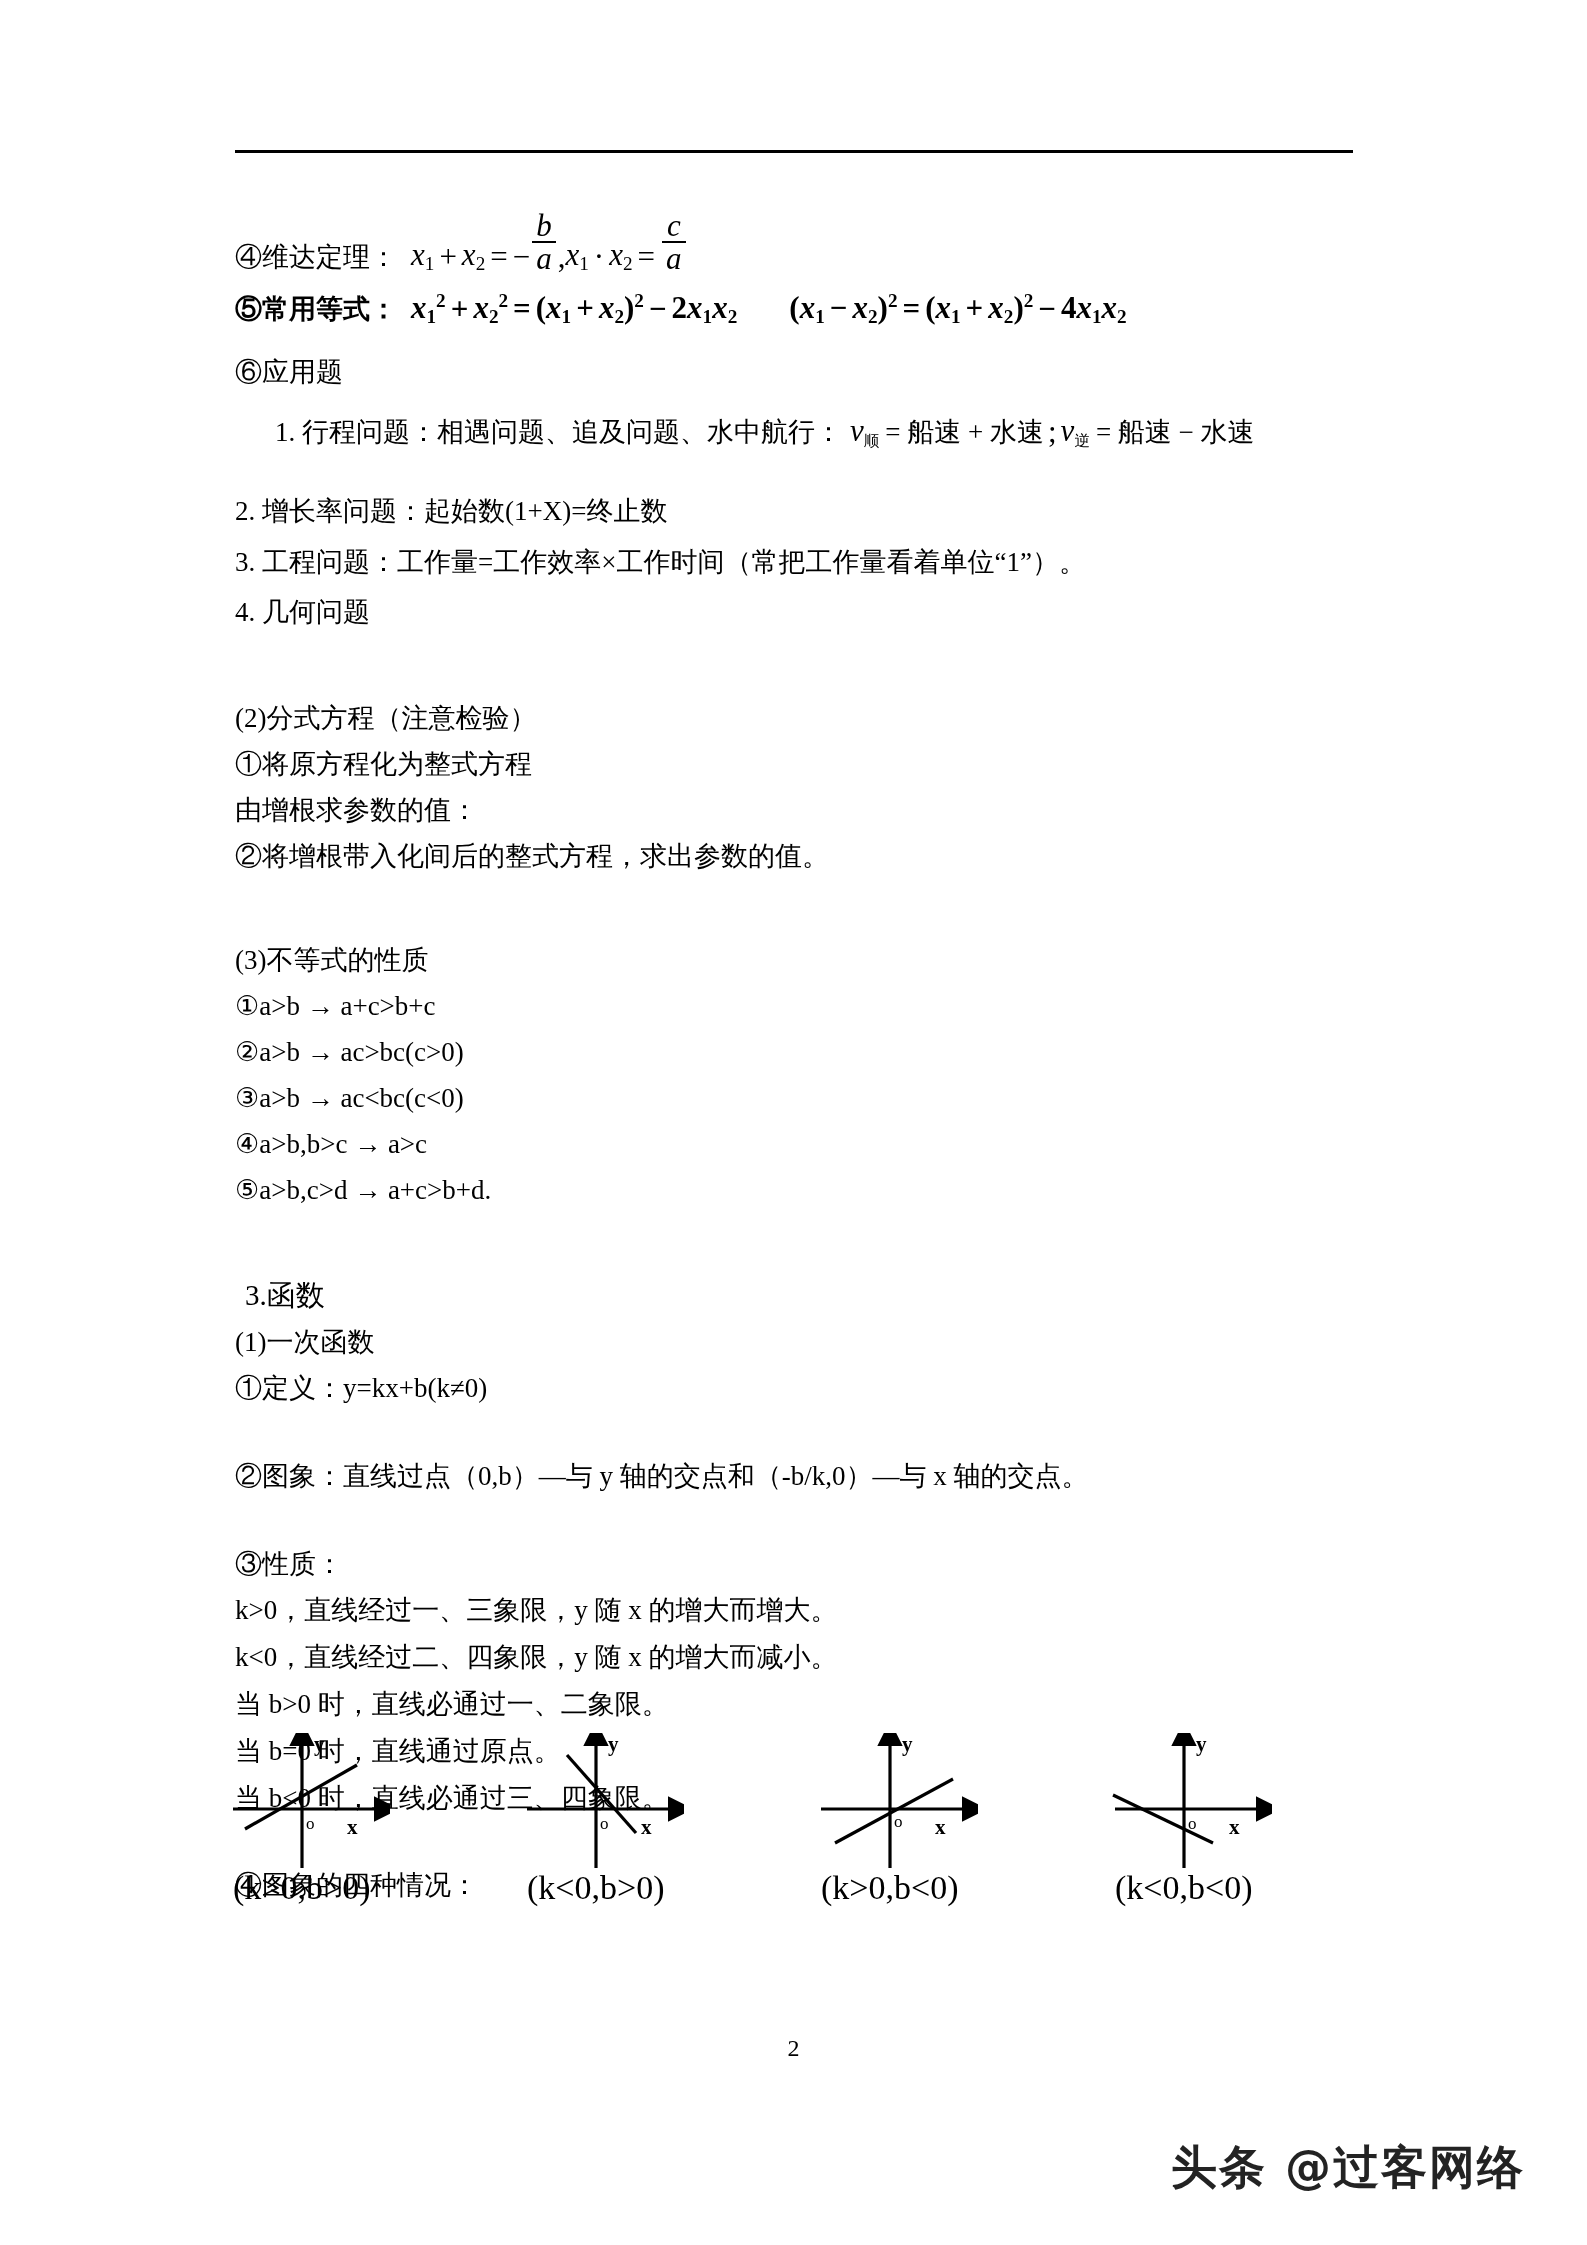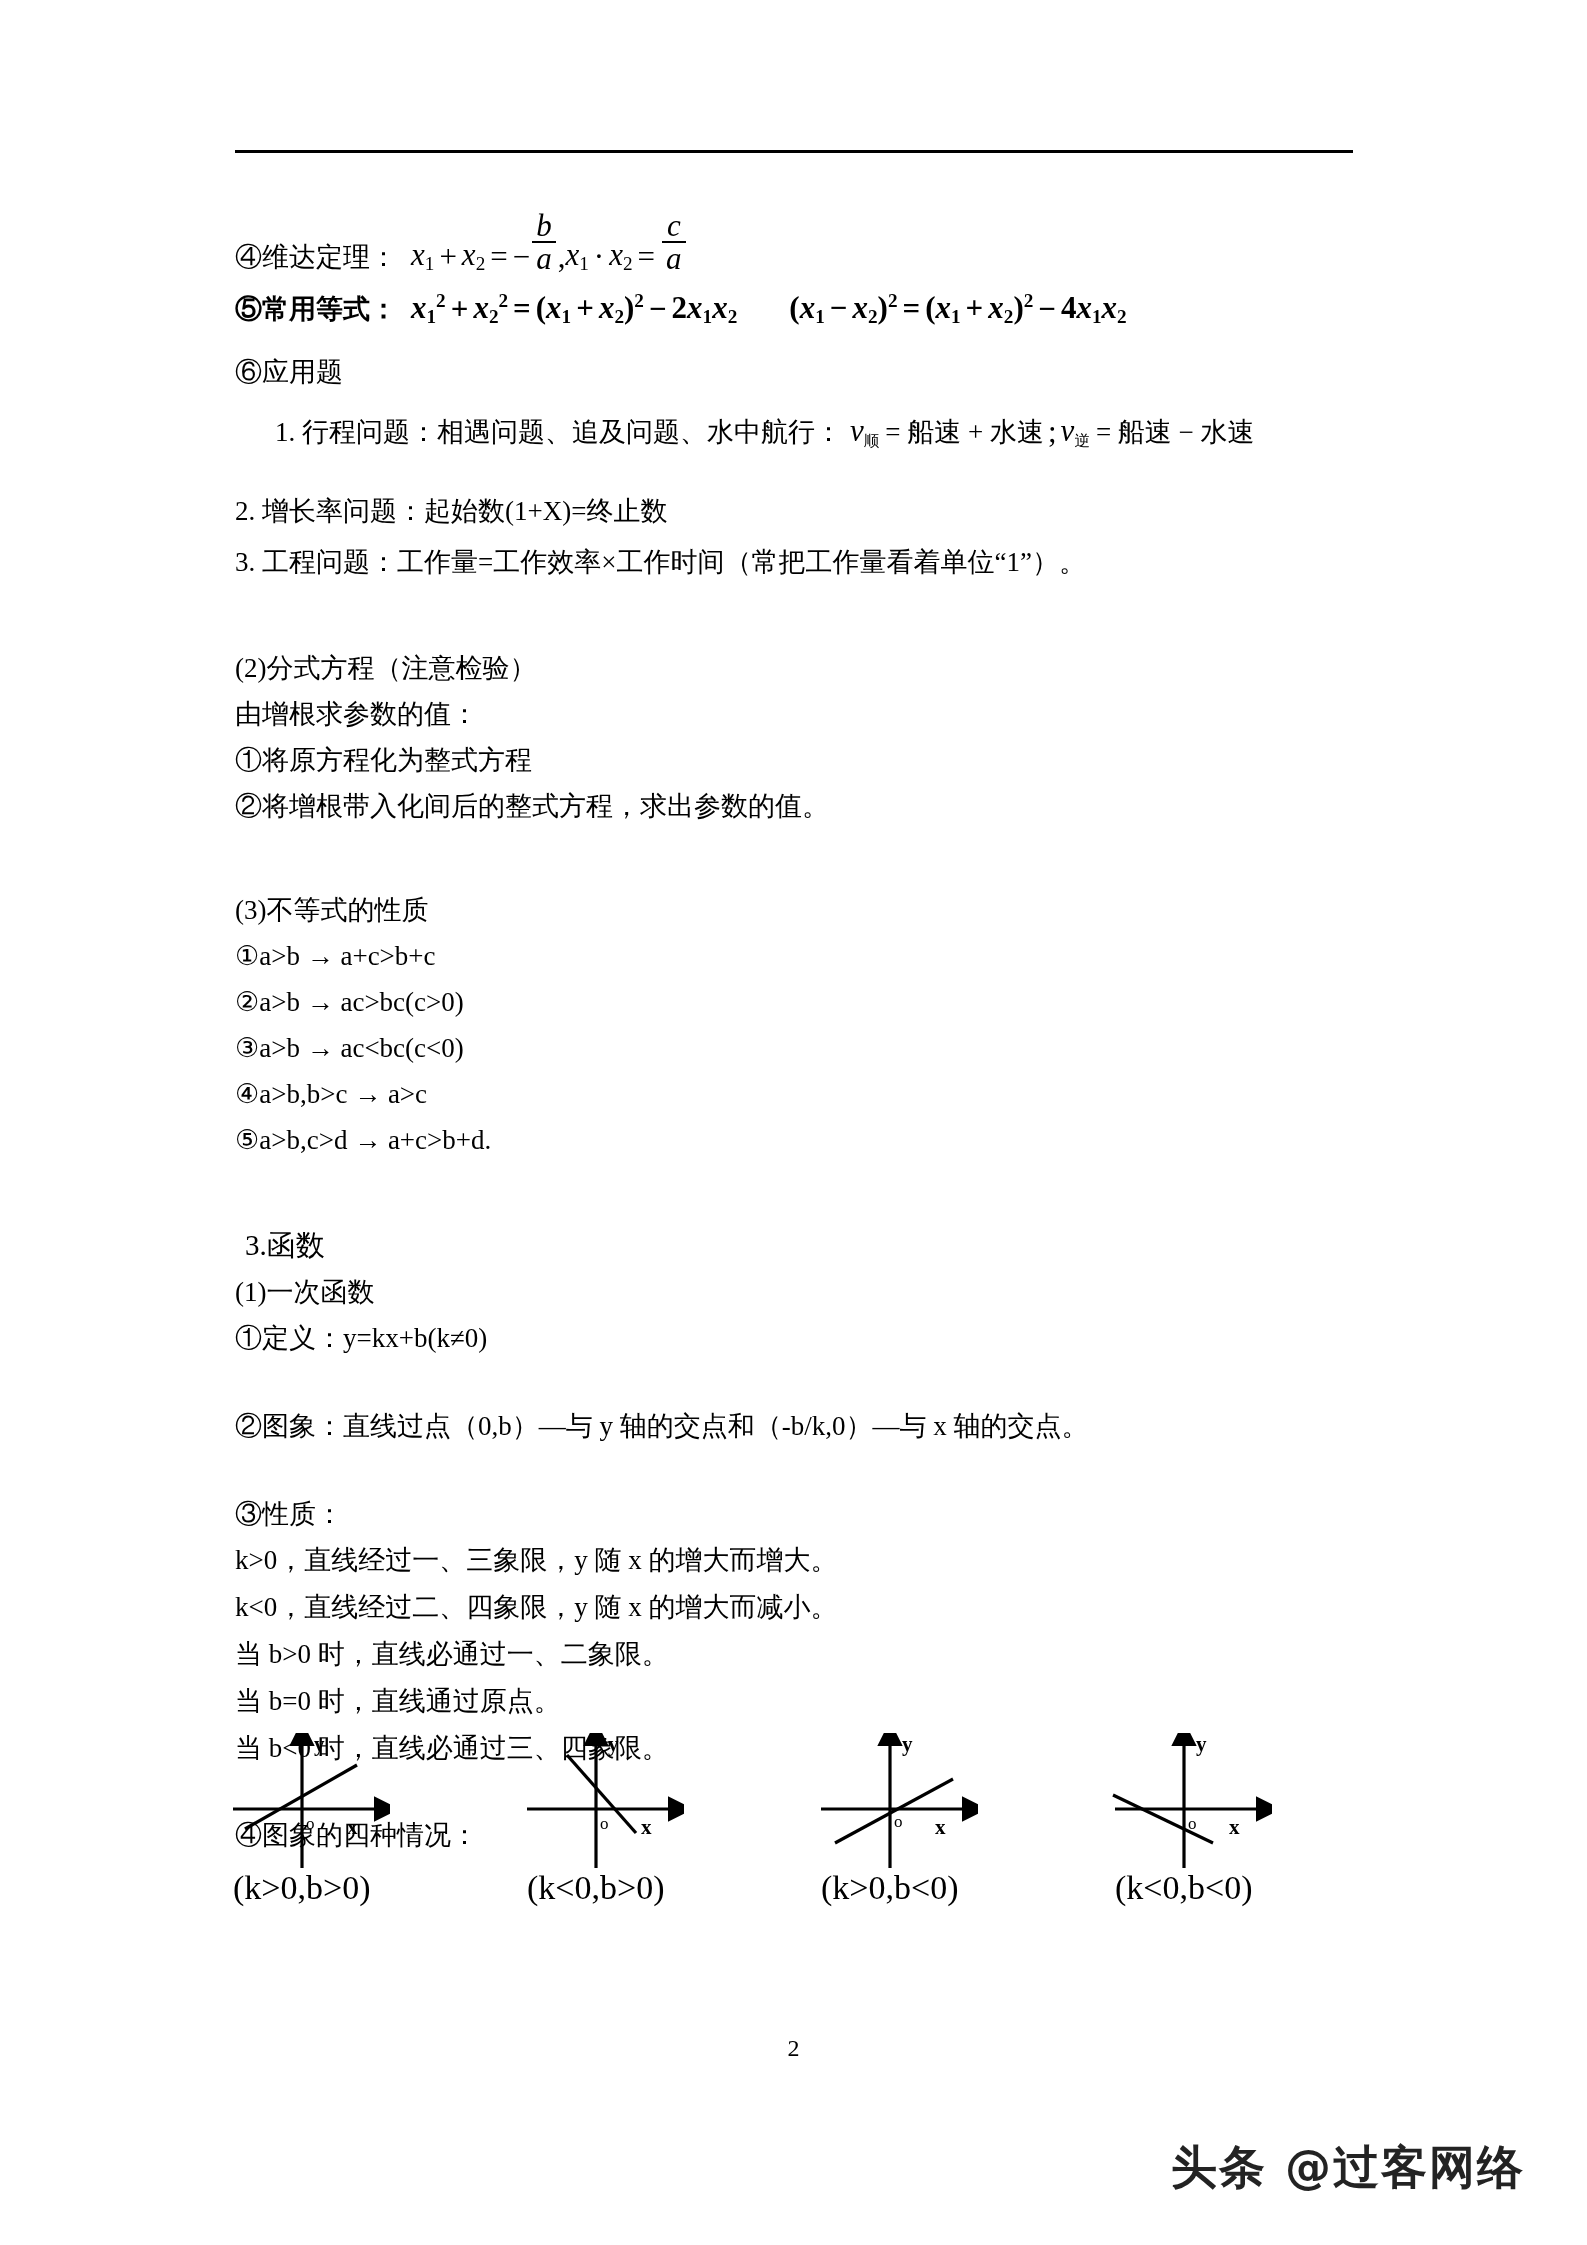--- a/index.html
+++ b/index.html
@@ -216,31 +216,34 @@
       <span class="cjk" style="padding-left:6px">= 船速 − 水速</span>
     </div>
 
     <div class="gap-sm"></div>
     <div class="row-plain" style="height:52px">
       <span class="line cjk">2. 增长率问题：起始数(1+X)=终止数</span>
     </div>
     <div class="row-plain" style="height:50px">
       <span class="line cjk">3. 工程问题：工作量=工作效率×工作时间（常把工作量看着单位“1”）。</span>
     </div>
+    <div class="row-plain" style="height:50px">
+      <span class="line cjk">4. 几何问题</span>
+    </div>
 
     <div class="gap-lg"></div>
 
     <div class="row-plain" style="height:46px">
       <span class="line cjk">(2)分式方程（注意检验）</span>
     </div>
     <div class="row-plain" style="height:46px">
+      <span class="line cjk">①将原方程化为整式方程</span>
+    </div>
+    <div class="row-plain" style="height:46px">
       <span class="line cjk">由增根求参数的值：</span>
-    </div>
-    <div class="row-plain" style="height:46px">
-      <span class="line cjk">①将原方程化为整式方程</span>
     </div>
     <div class="row-plain" style="height:46px">
       <span class="line cjk">②将增根带入化间后的整式方程，求出参数的值。</span>
     </div>
 
     <div class="gap-lg"></div>
 
     <div class="row-plain" style="height:46px">
       <span class="line cjk">(3)不等式的性质</span>
     </div>

